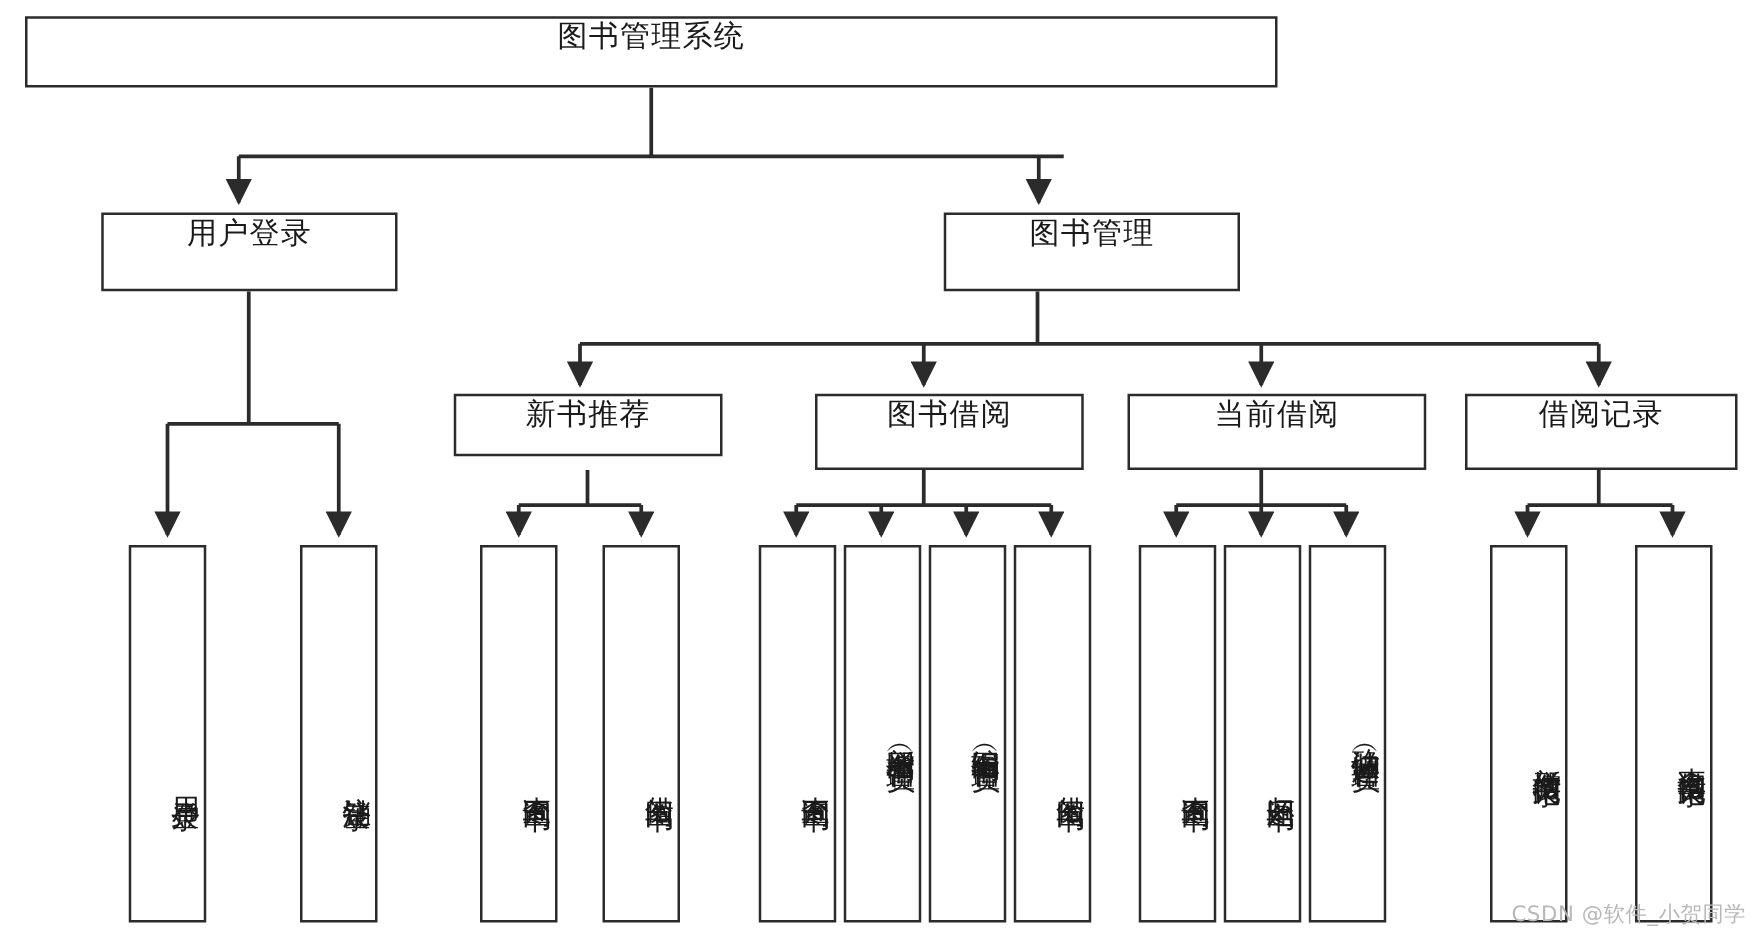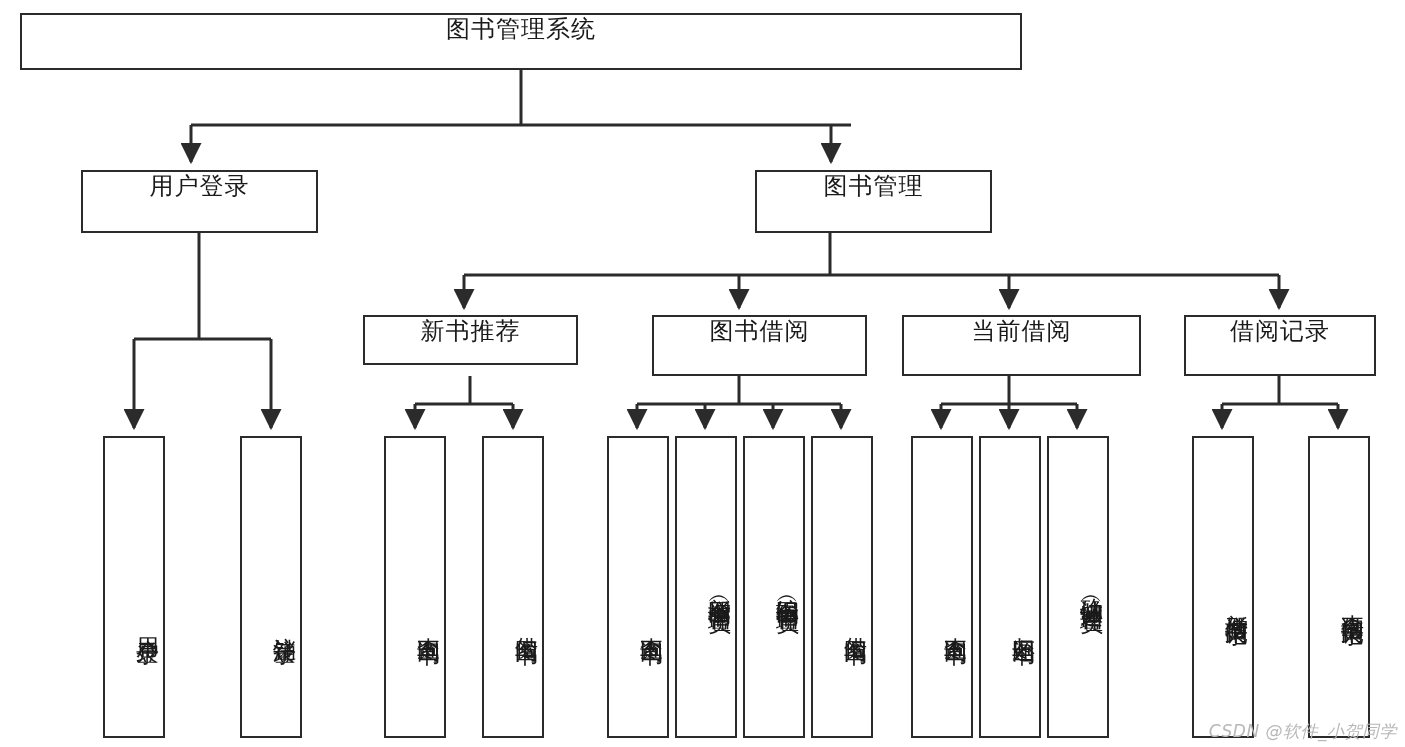--- a/index.html
+++ b/index.html
@@ -57,21 +57,20 @@
     display: block;
   }
   #watermark {
     position: absolute;
     right: 8px;
     bottom: 4px;
     font-size: 17px;
     color: #b8b8b8;
     letter-spacing: 0.5px;
     white-space: nowrap;
-    font-style: italic;
   }
 </style>
 </head>
 <body>
 
 <div id="canvas">
 
   <svg id="edges" viewBox="0 0 1405 747" width="1405" height="747">
     <defs>
       <marker id="arrow" viewBox="0 0 10 10" refX="9" refY="5" markerWidth="7" markerHeight="7" orient="auto-start-reverse">
@@ -135,21 +134,21 @@
 
   <div class="node horiz" style="left:363px; top:315px; width:215px; height:50px;">
     <span>新书推荐</span>
   </div>
   <div class="node horiz" style="left:632px; top:315px; width:215px; height:61px;margin-left:20px;">
     <span>图书借阅</span>
   </div>
   <div class="node horiz" style="left:902px; top:315px; width:239px; height:61px;">
     <span>当前借阅</span>
   </div>
-  <div class="node horiz" style="left:1172px; top:315px; width:192px; height:61px;margin-left:12px;">
+  <div class="node horiz" style="left:1172px; top:315px; width:218px; height:61px;">
     <span>借阅记录</span>
   </div>
 
   <div class="node vert" style="left:103px; top:436px; width:62px; height:302px; padding-top:72px;">
     <span>用户登录</span>
   </div>
   <div class="node vert" style="left:240px; top:436px; width:62px; height:302px; padding-top:72px;">
     <span>注销登录</span>
   </div>
 

